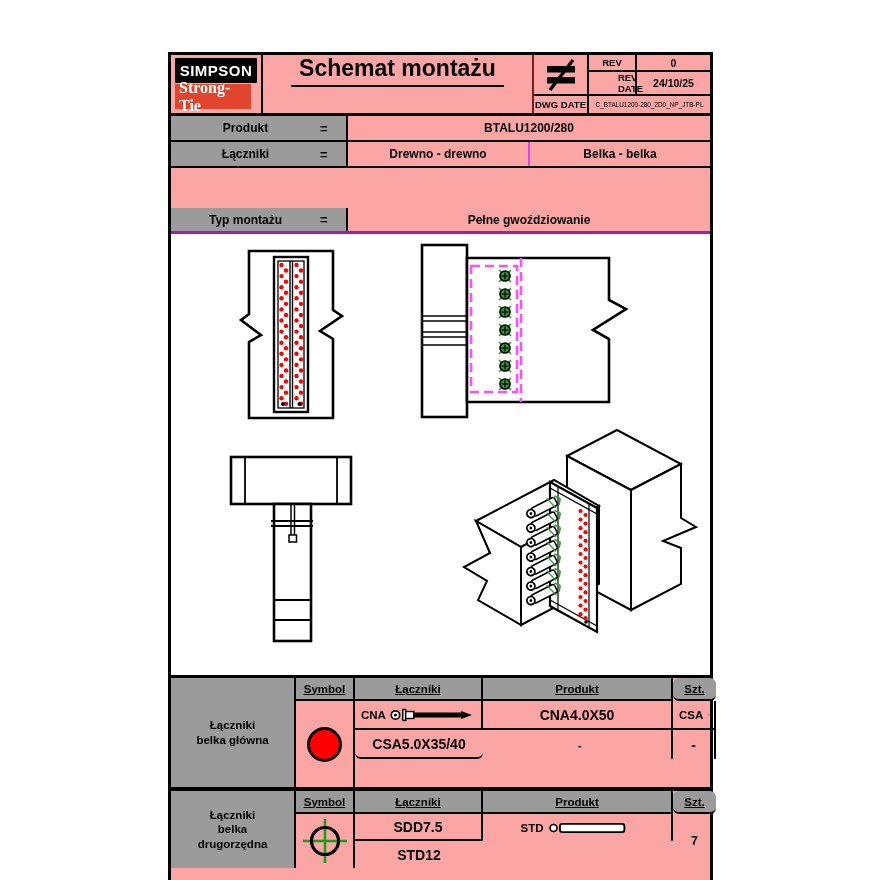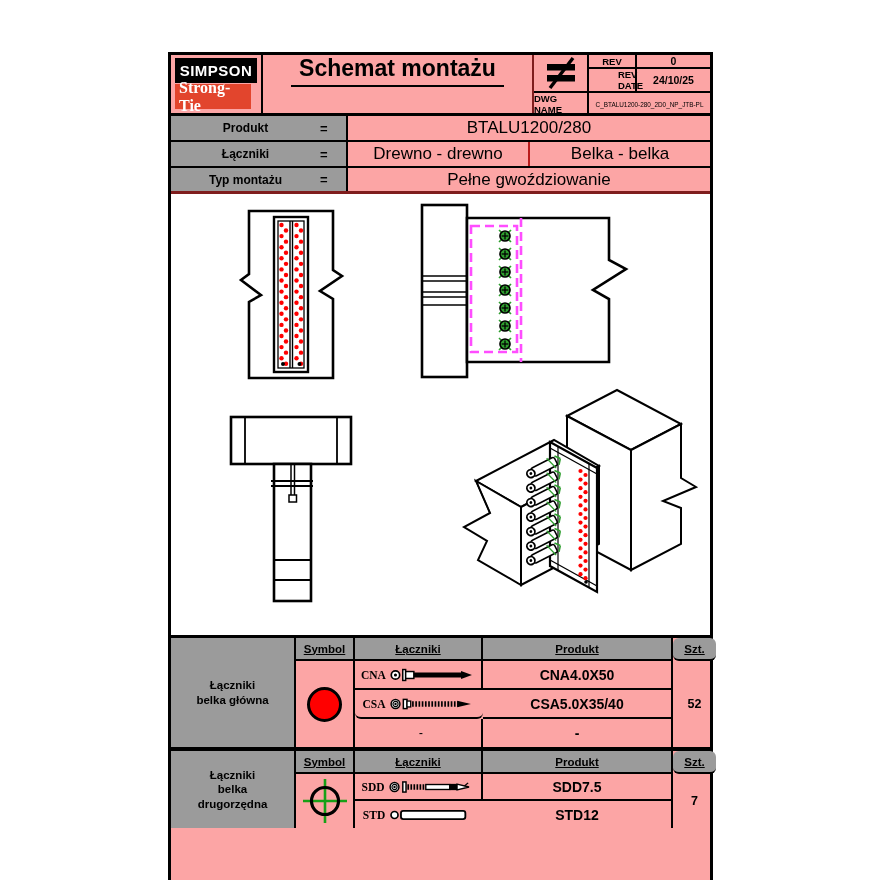--- a/index.html
+++ b/index.html
@@ -29,46 +29,46 @@
   .right-block>div{display:flex;align-items:center;justify-content:center;}
   .cell-b{border-bottom:2px solid #000;}
   .cell-r{border-right:2px solid #000;}
   .sym-cell{grid-column:1;grid-row:1/3;}
   .lbl{font-size:9.5px;font-weight:bold;}
   .val{font-size:10.5px;font-weight:bold;}
   .dwg-val{font-size:6.4px;font-weight:normal;letter-spacing:0;}
   
   .info{border-bottom:0;}
   .info-row{height:26px;display:flex;border-bottom:2px solid #000;}
-  .info-row:last-child{border-bottom:3px solid #7f1d1d;}
+  .info-row:last-child{border-bottom:3px solid #a21caf;margin-top:40px;}
   .info-label{width:177px;background:#9b9b9b;display:flex;align-items:center;border-right:2px solid #000;}
   .info-label .name{flex:1;text-align:center;font-weight:bold;font-size:12px;}
   .info-label .eq{width:26px;font-weight:bold;font-size:13px;}
   .info-vals{flex:1;display:flex;}
   .info-val{flex:1;display:flex;align-items:center;justify-content:center;
-    font-weight:normal;font-size:17px;}
-  .info-val + .info-val{border-left:2px solid #b91c1c;}
+    font-weight:bold;font-size:12px;}
+  .info-val + .info-val{border-left:2px solid #d946ef;}
   
   .draw{position:relative;height:444px;border-bottom:3px solid #000;background:#fff;overflow:hidden;}
   .draw svg{position:absolute;}
   
   .fast{display:grid;grid-template-columns:125px 59px 128px 190px 43px;}
   .t1{grid-template-rows:23px 29px 29px 28px;}
   .t2{grid-template-rows:23px 27px 27px;border-top:4px solid #000;}
   .fast>div{border-right:2px solid #000;border-bottom:2px solid #000;
     display:flex;align-items:center;justify-content:center;}
   .fast>div.no-b{border-bottom:0;}
   .fast>div:nth-child(5n){border-right:0;border-radius:6px;}
   .gray{background:#9b9b9b;font-weight:bold;text-decoration:underline;}
   .group-cell{grid-row:1/-1;background:#9b9b9b;font-weight:bold;font-size:11.5px;
     text-align:center;white-space:pre-line;line-height:1.25;border-bottom:0 !important;}
   .hcell{font-size:11.5px;}
   .sym-span{grid-column:2;grid-row:2/-1;border-bottom:0 !important;}
   .qty-span{grid-column:5;grid-row:2/-1;font-weight:bold;font-size:12.5px;border-bottom:0 !important;border-right:0 !important;}
-  .fast-row{justify-content:flex-end;padding-left:6px;gap:4px;font-family:Liberation Serif, serif;}
+  .fast-row{justify-content:flex-end;padding-left:6px;gap:4px;}
   .code{font-weight:bold;font-size:11.5px;}
   .prod{font-weight:bold;font-size:14px;}
   .red-circle{width:35px;height:35px;border-radius:50%;background:#ff0000;border:3px solid #000;}
 </style>
 </head>
 <body>
 
 <div class="doc">
 
   <div class="hdr">
@@ -84,21 +84,21 @@
         <svg width="38" height="36" viewBox="0 0 38 36">
           <rect x="5" y="9" width="28" height="6.5" fill="#000"></rect>
           <rect x="5" y="20" width="28" height="6.5" fill="#000"></rect>
           <line x1="8" y1="33" x2="31" y2="3" stroke="#000" stroke-width="3.4"></line>
         </svg>
       </div>
       <div class="lbl cell-b cell-r" style="grid-column:2;grid-row:1;">REV</div>
       <div class="val cell-b" style="grid-column:3;grid-row:1;">0</div>
       <div class="lbl cell-b cell-r" style="grid-column:2;grid-row:2;padding-left:37px;">REV DATE</div>
       <div class="val cell-b" style="grid-column:3;grid-row:2;text-align:center;">24/10/25</div>
-      <div class="lbl cell-r" style="grid-column:1;grid-row:3;">DWG NAME</div>
+      <div class="lbl cell-r" style="grid-column:1;grid-row:3;">DWG DATE</div>
       <div class="dwg-val" style="grid-column:2/4;grid-row:3;">C_BTALU1200-280_2D0_NP_JTB-PL</div>
     </div>
   </div>
 
   <div class="info">
     <div class="info-row">
       <div class="info-label">
         <span class="name">Produkt</span>
         <span class="eq">=</span>
       </div>
@@ -397,21 +397,20 @@
       <svg width="92" height="18" viewBox="0 0 100 18">
         <circle cx="6" cy="9" r="4.6" fill="#fff" stroke="#000" stroke-width="1.8"></circle>
         <circle cx="6" cy="9" r="1.7" fill="#000"></circle>
         <rect x="14" y="3" width="3.2" height="12" fill="#fff" stroke="#000" stroke-width="1.6"></rect>
         <rect x="17.2" y="5.2" width="9" height="7.6" fill="#fff" stroke="#000" stroke-width="1.6"></rect>
         <polygon points="26,6.2 78,6.2 78,4.6 90,9 78,13.4 78,11.8 26,11.8" fill="#000"></polygon>
       </svg>
     </div>
     <div class="prod">CNA4.0X50</div>
 
-    <div class="qty-span">52</div>
 
     <div class="fast-row">
       <span class="code">CSA</span>
       <svg width="92" height="18" viewBox="0 0 100 18">
         <circle cx="6" cy="9" r="4.8" fill="#fff" stroke="#000" stroke-width="1.6"></circle>
         <circle cx="6" cy="9" r="2.8" fill="none" stroke="#000" stroke-width="1.2"></circle>
         <circle cx="6" cy="9" r="1.3" fill="#000"></circle>
         <rect x="14.5" y="4" width="4" height="10" fill="#fff" stroke="#000" stroke-width="1.6"></rect>
         <rect x="18.5" y="5.8" width="4" height="6.4" fill="#fff" stroke="#000" stroke-width="1.4"></rect>
         <line x1="24" y1="9" x2="76" y2="9" stroke="#000" stroke-width="5.8" stroke-dasharray="1.8 1.7"></line>
@@ -436,34 +435,20 @@
     <div class="gray hcell">Szt.</div>
 
     <div class="sym-span">
       <svg width="48" height="48" viewBox="0 0 48 48">
         <line x1="2" y1="24" x2="46" y2="24" stroke="#17a017" stroke-width="2.6"></line>
         <line x1="24" y1="2" x2="24" y2="46" stroke="#17a017" stroke-width="2.6"></line>
         <circle cx="24" cy="24" r="13.5" fill="none" stroke="#000" stroke-width="3.2"></circle>
       </svg>
     </div>
 
-    <div class="fast-row">
-      <span class="code">SDD</span>
-      <svg width="92" height="18" viewBox="0 0 100 18">
-        <circle cx="6" cy="9" r="4.8" fill="#fff" stroke="#000" stroke-width="1.6"></circle>
-        <circle cx="6" cy="9" r="2.8" fill="none" stroke="#000" stroke-width="1.2"></circle>
-        <circle cx="6" cy="9" r="1.3" fill="#000"></circle>
-        <rect x="15" y="3.5" width="3.5" height="11" fill="#fff" stroke="#000" stroke-width="1.6"></rect>
-        <line x1="20" y1="9" x2="40" y2="9" stroke="#000" stroke-width="6" stroke-dasharray="1.8 1.5"></line>
-        <rect x="40" y="6.3" width="26" height="5.4" fill="#fff" stroke="#000" stroke-width="1.5"></rect>
-        <rect x="66" y="5.6" width="8" height="6.8" fill="#000"></rect>
-        <polygon points="74,5.8 87,9 74,12.2" fill="#fff" stroke="#000" stroke-width="1.4"></polygon>
-        <line x1="82" y1="8" x2="86" y2="4.5" stroke="#000" stroke-width="1.4"></line>
-      </svg>
-    </div>
     <div class="prod">SDD7.5</div>
 
     <div class="qty-span">7</div>
 
     <div class="fast-row no-b">
       <span class="code">STD</span>
       <svg width="92" height="18" viewBox="0 0 100 18">
         <circle cx="6" cy="9" r="3.8" fill="#fff" stroke="#000" stroke-width="1.8"></circle>
         <rect x="13" y="4.6" width="70" height="8.8" rx="2.5" fill="#fff" stroke="#000" stroke-width="2"></rect>
       </svg>

